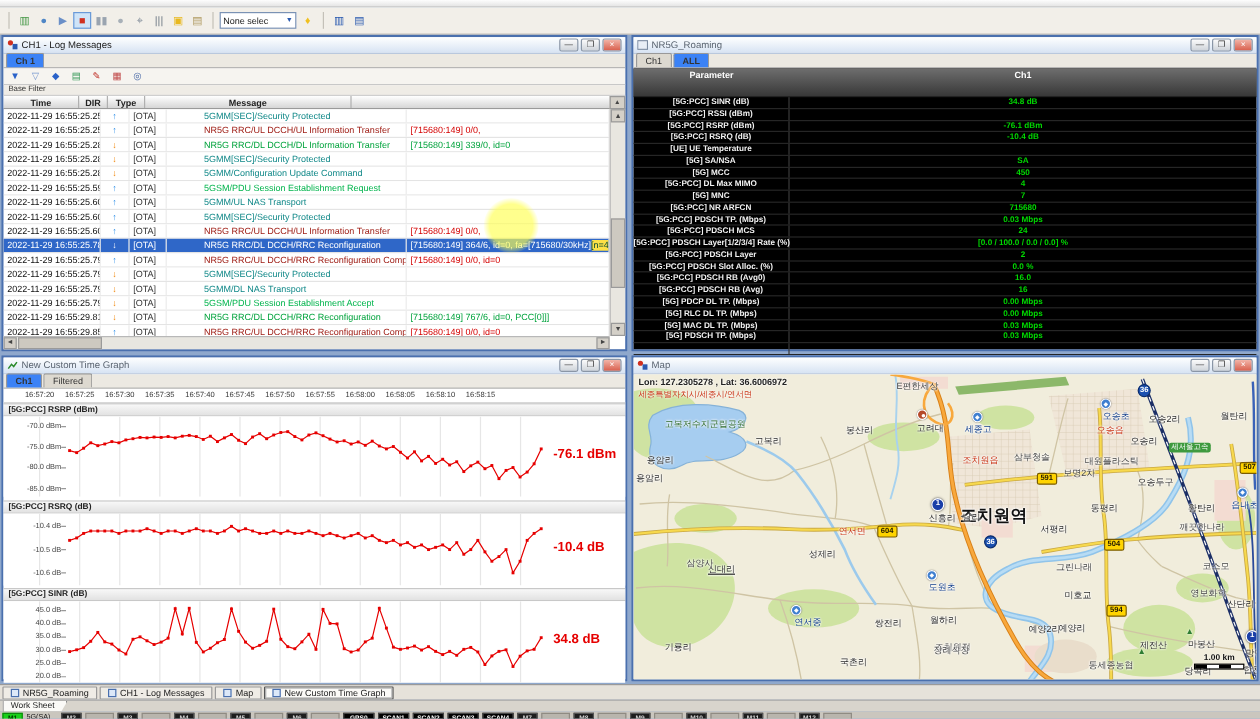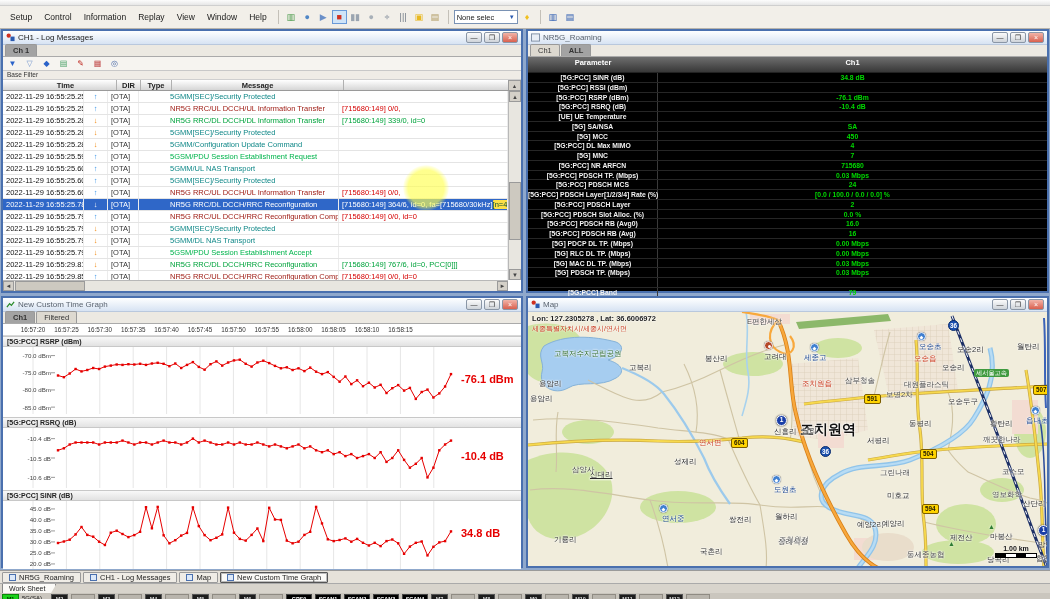--- a/index.html
+++ b/index.html
@@ -29,21 +29,21 @@
     border-bottom:1px solid #b9c8dd; display:flex; align-items:center; padding:0 3px; gap:3px; }
   .win-title .wt-text { font-size:8px; color:#5a6470; flex:1; white-space:nowrap; overflow:hidden; }
   .wt-icon { width:9px; height:9px; flex:none; }
   .win-btns { display:flex; gap:2px; }
   .win-btn { width:16px; height:11px; border:1px solid #8a96a6; border-radius:2px;
     background:linear-gradient(#fbfbfb,#cfd4da); font-size:7px; line-height:9px; text-align:center; color:#333; }
   .win-btn.close { background:linear-gradient(#f2b4a8,#d9604e); color:#fff; }
   .tab-row { height:12px; background:#ece9e2; border-bottom:1px solid #aaa; display:flex; align-items:flex-end; padding-left:2px; }
   .tab { font-size:7.5px; padding:1px 7px 1px; border:1px solid #999; border-bottom:none;
     background:#ddd9d0; color:#333; margin-right:1px; border-radius:2px 2px 0 0; }
-  .tab.active { background:#a3a3a3; font-weight:bold; }
+  .tab.active { background:#3b82f6; font-weight:bold; }
 
   
   #log-toolbar { height:14px; border-bottom:1px solid #c8c8c8; display:flex; align-items:center; gap:4px; padding:0 3px; background:#f6f4f0; }
   #log-toolbar .tb-icon { width:13px; height:12px; font-size:8px; }
   #base-filter { height:9px; font-size:6.5px; color:#333; padding-left:4px; background:#efece6; border-bottom:1px solid #cfcfcf; }
   #log-header { height:11px; display:flex; background:linear-gradient(#ffffff,#d6d6d6); border-bottom:1px solid #9a9a9a; }
   .lh-cell { font-size:7.5px; font-weight:bold; color:#222; text-align:center; border-right:1px solid #b0b0b0; line-height:11px; }
   #log-rows { position:absolute; left:0; top:60px; right:13px; bottom:11px; overflow:hidden; }
   .log-row { display:flex; height:12px; border-bottom:1px solid #e4e4e4; background:#fff; }
   .log-row.sel { background:#2f67c8; }
@@ -58,21 +58,21 @@
   .hl-chip { background:#fde047; color:#064a36; border-radius:1px; }
   .vscroll { position:absolute; right:0; top:60px; width:13px; bottom:11px; background:#e8e6e0; border-left:1px solid #b8b8b8; }
   .hscroll { position:absolute; left:0; bottom:0; height:11px; right:13px; background:#e8e6e0; border-top:1px solid #b8b8b8; display:flex; }
   .scr-btn { width:11px; height:100%; background:#d4d0c8; border:1px solid #9a9a9a; font-size:6px; text-align:center; line-height:9px; color:#444; }
   .scr-thumb-h { width:70px; height:100%; background:#cdc9c0; border:1px solid #9a9a9a; margin-left:1px; }
   .vscroll .scr-btn { width:100%; height:11px; line-height:10px; }
   .scr-thumb-v { position:absolute; left:0; width:100%; height:58px; bottom:40px; background:#cdc9c0; border:1px solid #9a9a9a; }
 
   
   #roam-table { position:absolute; left:0; top:26px; right:0; bottom:0; background:#000; }
-  #roam-header { height:16px; display:flex; background:linear-gradient(#6e6e6e,#383838); border-bottom:1px solid #222; }
+  #roam-header { height:24px; display:flex; background:linear-gradient(#6e6e6e,#383838); border-bottom:1px solid #222; }
   .rh-cell { font-size:7.5px; font-weight:bold; color:#fff; text-align:center; line-height:12px; }
   .roam-row { height:9.78px; display:flex; border-bottom:1px solid #262626; }
   .rr-param { width:130px; font-size:6.8px; font-weight:bold; color:#f2f2f2; text-align:center; line-height:9.5px; white-space:nowrap; border-right:1px solid #3a3a3a; }
   .rr-val { flex:1; font-size:6.8px; font-weight:bold; color:#00d800; text-align:center; line-height:9.5px; white-space:nowrap; }
 
   
   #graph-body { position:absolute; left:0; top:26px; right:0; bottom:0; background:#fff; }
   #time-axis { position:absolute; left:0; top:0; height:12px; right:0; border-bottom:1px solid #d8d8d8; }
   .tx-lab { position:absolute; top:2px; width:44px; text-align:center; font-size:6.3px; color:#333; }
   .gbar { position:absolute; left:0; right:0; height:11px; background:linear-gradient(#f8f8f8,#e2e2e2);
@@ -140,29 +140,20 @@
     background:radial-gradient(circle, rgba(255,255,80,.65) 0 55%, rgba(255,255,80,0) 72%); pointer-events:none; z-index:50; }
 </style>
 </head>
 <body>
 
 <div id="stage">
 
   <div id="titlebar-strip"></div>
 
   <div id="menubar">
-    <span id="menus-host" style="display:flex">
-        <span class="menu-item">Setup</span>
-        <span class="menu-item">Control</span>
-        <span class="menu-item">Information</span>
-        <span class="menu-item">Replay</span>
-        <span class="menu-item">View</span>
-        <span class="menu-item">Window</span>
-        <span class="menu-item">Help</span>
-      </span>
     <span class="mb-sep"></span>
     <span id="tbicons-host" style="display:flex;gap:1px">
         <span class="tb-icon" style="color: rgb(74, 154, 74);">▥</span>
         <span class="tb-icon" style="color: rgb(79, 134, 198);">●</span>
         <span class="tb-icon" style="color: rgb(106, 143, 200);">▶</span>
         <span class="tb-icon active" style="color: rgb(208, 48, 32);">■</span>
         <span class="tb-icon" style="color: rgb(154, 164, 176);">▮▮</span>
         <span class="tb-icon" style="color: rgb(168, 176, 184);">●</span>
         <span class="tb-icon" style="color: rgb(138, 148, 160);">⌖</span>
         <span class="tb-icon" style="color: rgb(112, 122, 134);">|||</span>
@@ -202,21 +193,21 @@
         <span class="tb-icon" style="color: rgb(42, 98, 201);">▼</span>
         <span class="tb-icon" style="color: rgb(122, 154, 208);">▽</span>
         <span class="tb-icon" style="color: rgb(42, 98, 201);">◆</span>
         <span class="tb-icon" style="color: rgb(58, 154, 90);">▤</span>
         <span class="tb-icon" style="color: rgb(192, 48, 40);">✎</span>
         <span class="tb-icon" style="color: rgb(192, 72, 72);">▦</span>
         <span class="tb-icon" style="color: rgb(74, 106, 168);">◎</span>
       </div>
     <div id="base-filter">Base Filter</div>
     <div id="log-header">
-        <span class="lh-cell" style="width: 102px; margin-left: 12px;">Time</span>
+        <span class="lh-cell" style="width: 63px;">Time</span>
         <span class="lh-cell" style="width: 24px;">DIR</span>
         <span class="lh-cell" style="width: 31px;">Type</span>
         <span class="lh-cell" style="width: 172px;">Message</span>
         <span class="lh-cell" style="flex: 1 1 0%;"></span>
         <span class="scr-btn" style="width: 13px; height: 11px; line-height: 10px; position: absolute; right: 0px; font-size: 5.5px;">▲</span>
       </div>
     <div id="log-rows">
         <div class="log-row">
           <span class="lr-cell lr-time">2022-11-29 16:55:25.259</span>
           <span class="lr-cell lr-dir dir-u">↑</span>

